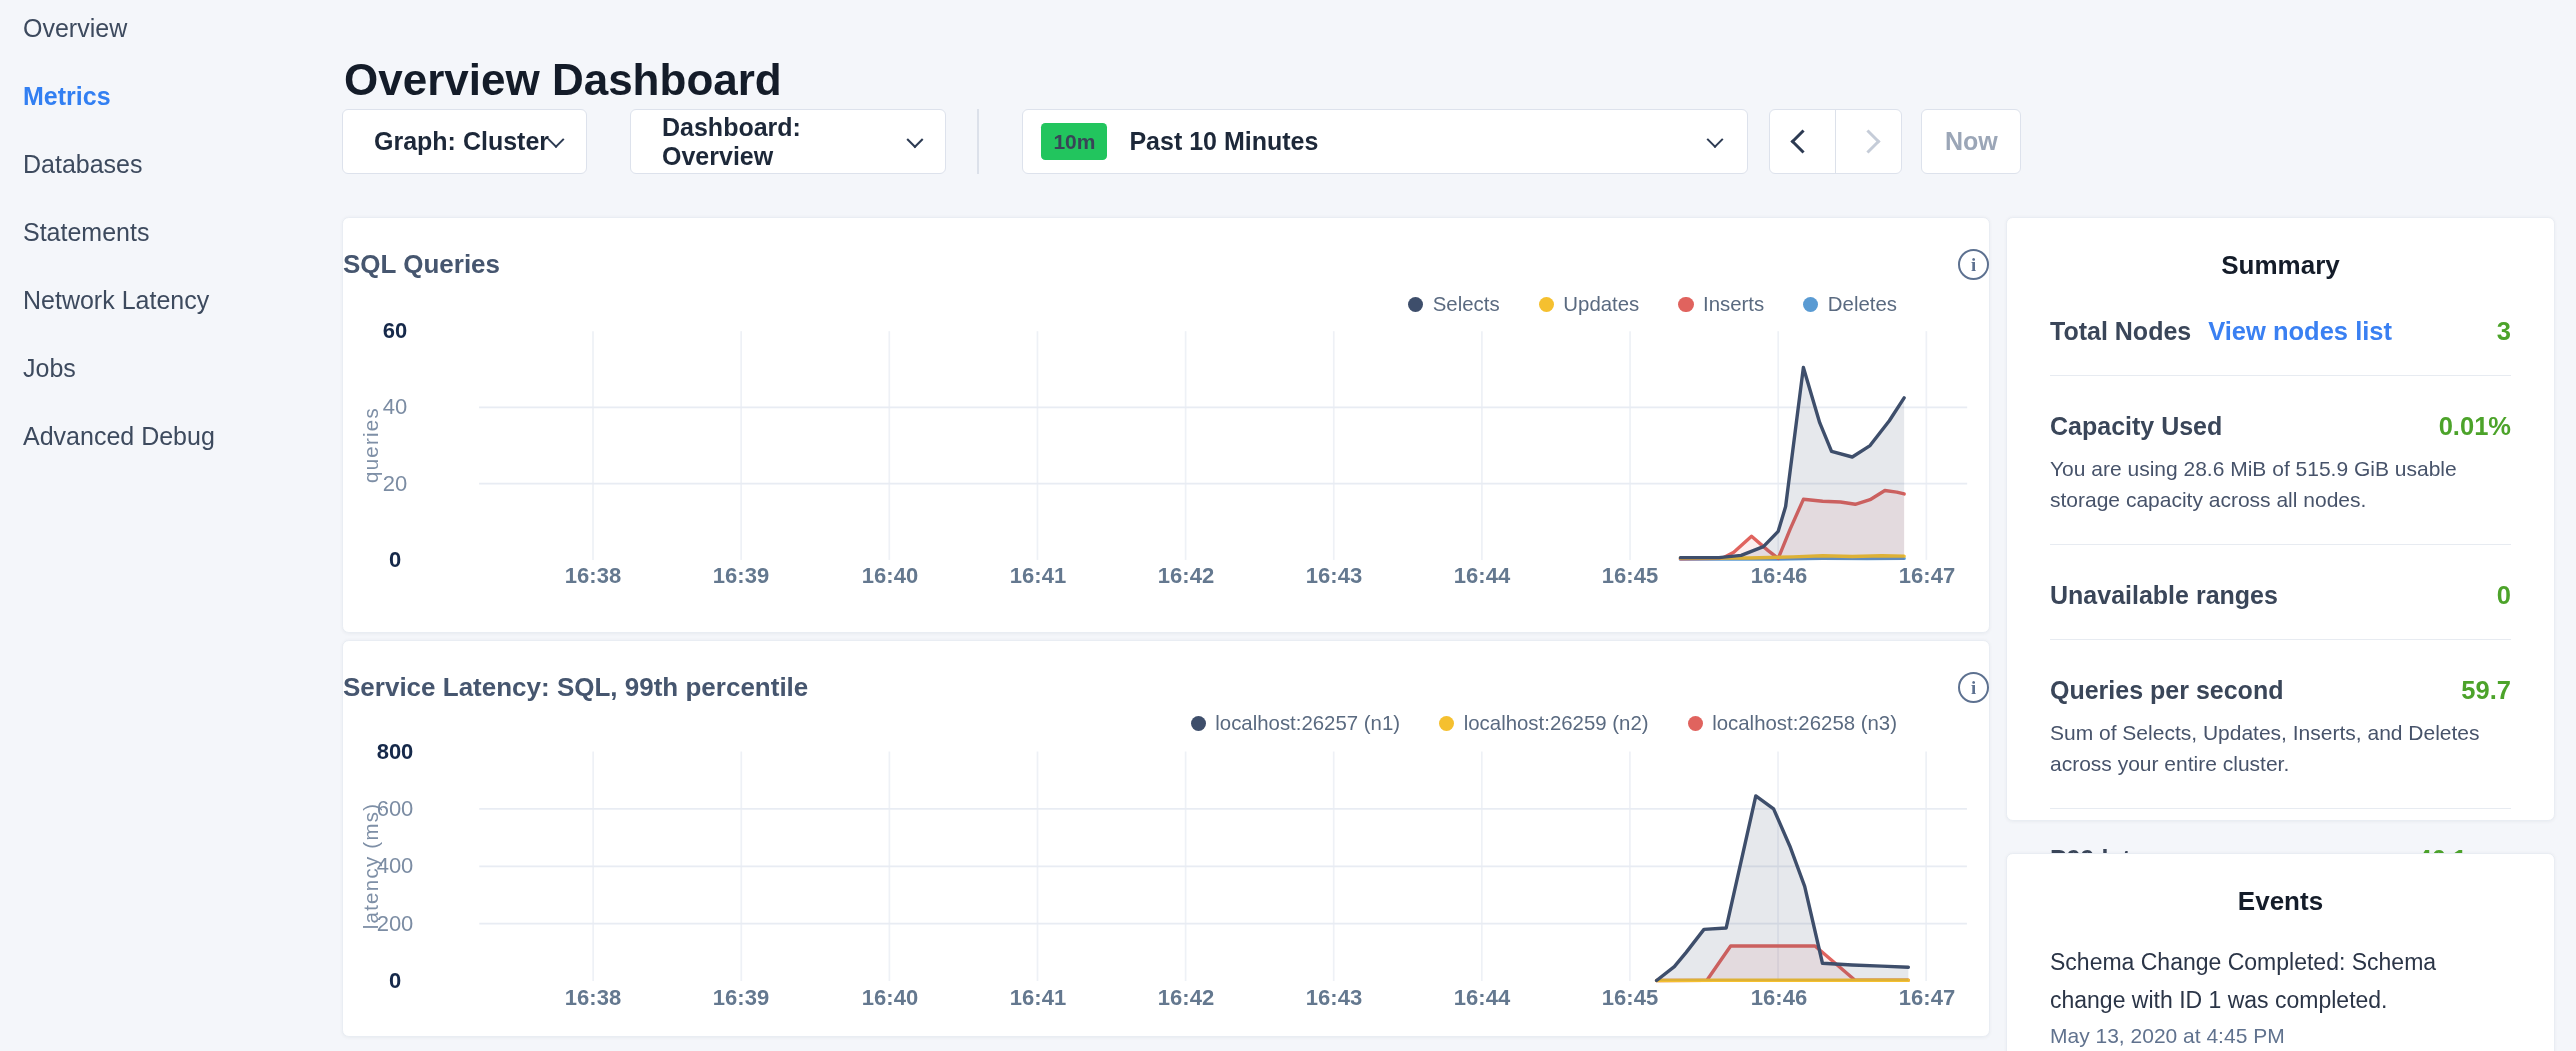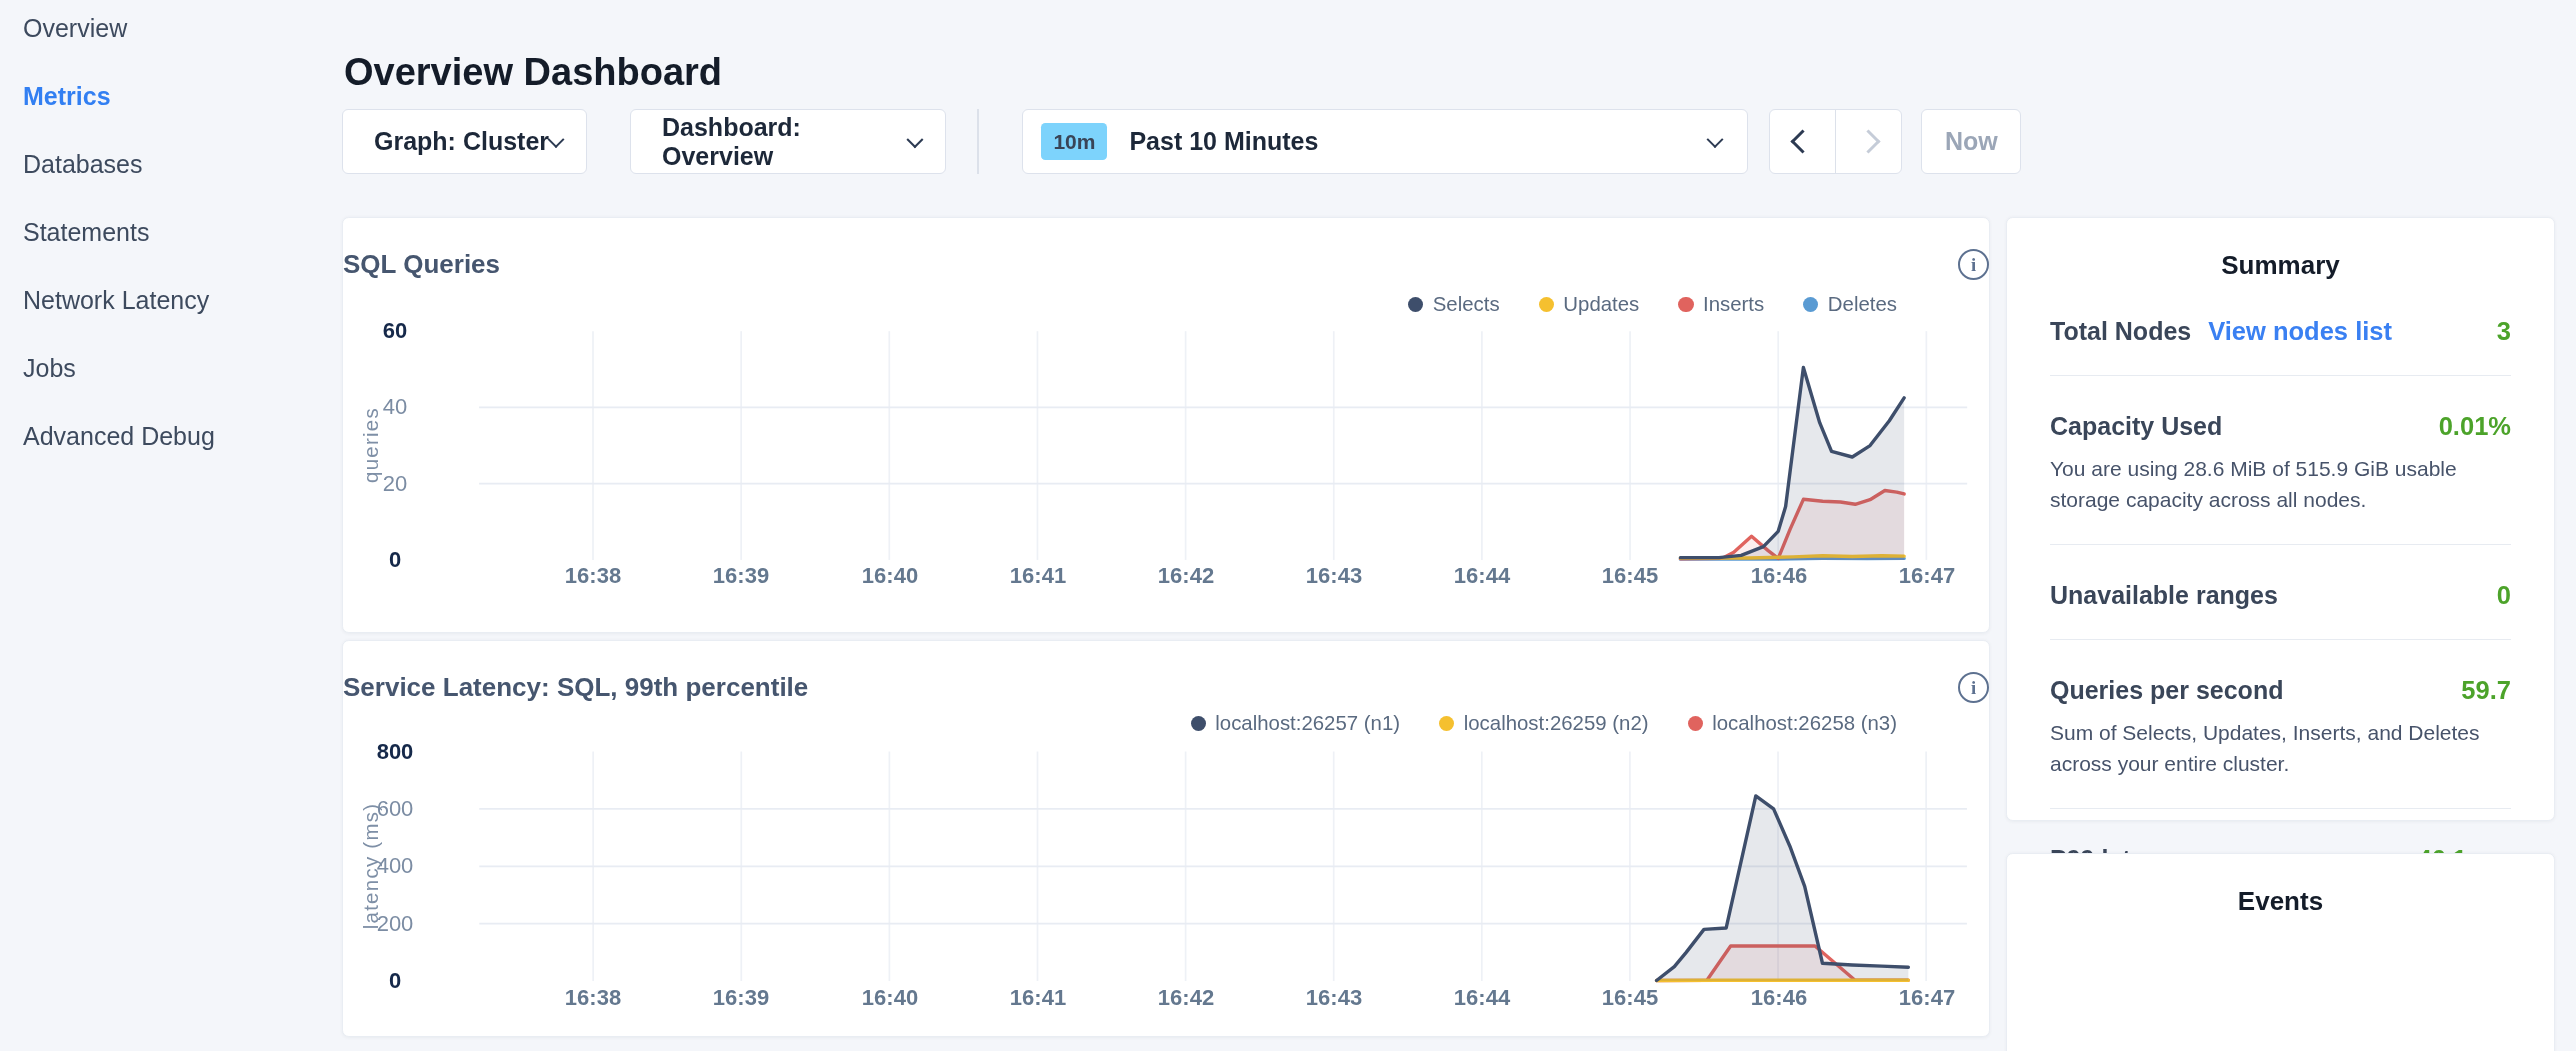--- a/index.html
+++ b/index.html
@@ -6,31 +6,31 @@
   html,body { margin:0; padding:0; }
   body { font-family:"Liberation Sans","DejaVu Sans",sans-serif; }
   .page { position:relative; width:2576px; height:1051px; background:#f4f6fa; overflow:hidden; color:#242c3c; }
 
   
   .sidebar { position:absolute; left:0; top:0; width:323px; padding:13.6px 0 0 23px; }
   .nav-item { font-size:25px; font-weight:500; color:#3d4a5e; margin-bottom:39px; height:29px; line-height:29px; cursor:pointer; }
   .nav-item.active { color:#327ff2; font-weight:700; }
 
   
-  .page-title { position:absolute; left:344px; top:25.5px; font-size:38px; font-weight:600; color:#141c29; }
+  .page-title { position:absolute; left:344px; top:25.5px; font-size:44px; font-weight:600; color:#141c29; }
   .controls { position:absolute; left:342px; top:109px; height:65px; display:flex; align-items:stretch; }
   .btn { background:#fff; border:1.7px solid #dde2ec; border-radius:6px; display:flex; align-items:center; font-size:25px; font-weight:700; color:#1d2839; cursor:pointer; }
   .dd { justify-content:space-between; padding:0 24px 0 31px; }
   .dd-graph { width:245px; }
   .dd-dash { width:316px; margin-left:43px; }
   .chev { width:12px; height:12px; border-right:2.6px solid #2c3a52; border-bottom:2.6px solid #2c3a52; display:inline-block; }
   .chev-down { transform:rotate(45deg) translate(-1.7px,-1.7px); }
   .v-divider { width:1.7px; background:#dce1ea; margin-left:31px; }
   .time-picker { width:726px; margin-left:43px; padding:0 25.5px 0 18.7px; }
-  .time-badge { background:#7dd3fc; border-radius:4.3px; font-size:21px; font-weight:700; color:#394457; padding:6.8px 12px; margin-right:22px; }
+  .time-badge { background:#22c55e; border-radius:4.3px; font-size:21px; font-weight:700; color:#394457; padding:6.8px 12px; margin-right:22px; }
   .time-label { flex:1; text-align:left; }
   .pager { margin-left:21px; width:133px; padding:0; overflow:hidden; }
   .pager-cell { flex:1; height:100%; display:flex; align-items:center; justify-content:center; cursor:pointer; }
   .pager-cell.prev { border-right:1.7px solid #dce1ea; }
   .chev-big { width:17px; height:17px; border-right:3.4px solid #2c3a52; border-bottom:3.4px solid #2c3a52; }
   .chev-left { transform:rotate(135deg); }
   .chev-right { transform:rotate(-45deg); border-color:#c5ccd8; }
   .now-btn { margin-left:19.6px; width:100px; justify-content:center; color:#9ba6b7; }
 
   
@@ -257,16 +257,20 @@
       <hr class="sdivider">
       <div class="srow">
         <span class="slabel">P99 latency</span>
         <span class="svalue">46.1 ms</span>
       </div>
     </div>
   </div>
 
   <div class="card" id="events-card">
     <div class="panel-title">Events</div>
+    <div class="panel-body">
+      <div class="event-text">Schema Change Completed: Schema change with ID 1 was completed.</div>
+      <div class="event-time">May 13, 2020 at 4:45 PM</div>
+    </div>
   </div>
 
 </div>
 
 
 </body></html>

